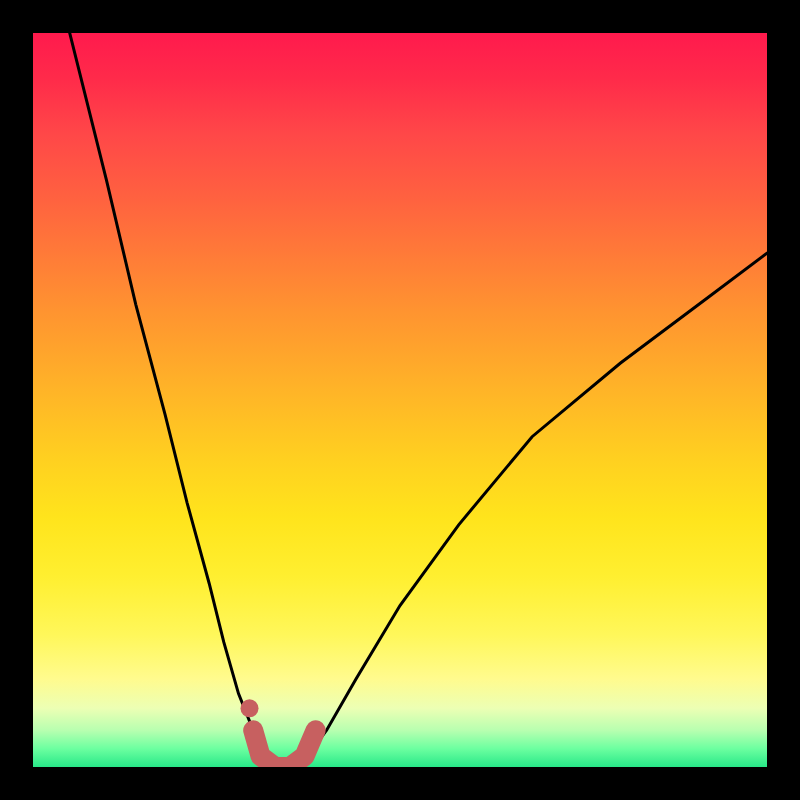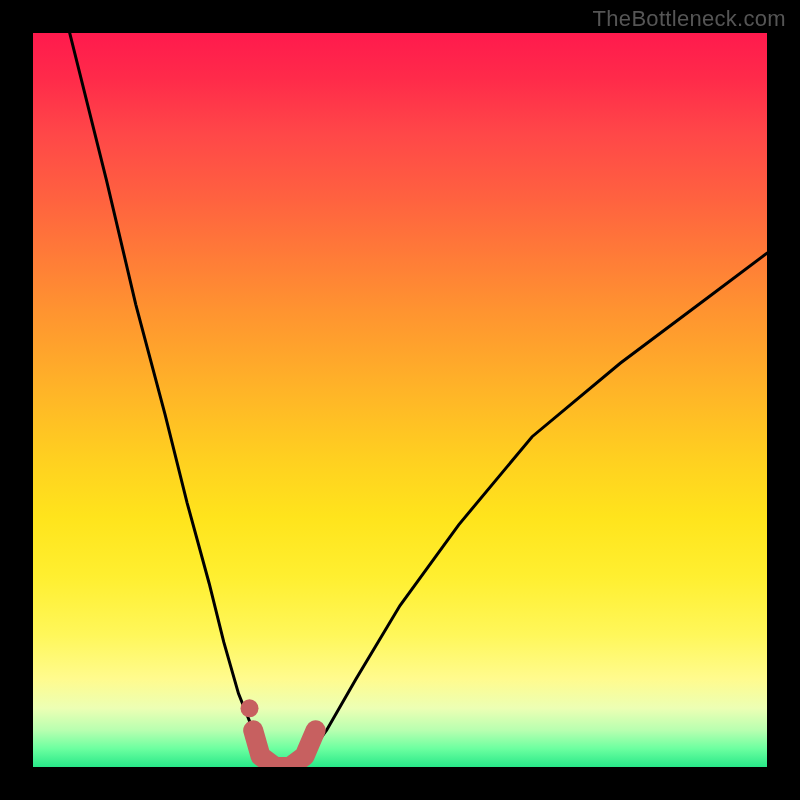--- a/index.html
+++ b/index.html
@@ -77,21 +77,20 @@
   }
   .dot {
     fill: #c76060;
   }
 </style>
 </head>
 <body>
 
 <div class="canvas">
 
-  <div class="watermark">TheBottleneck.com</div>
 
   <div class="plot-area">
     <div class="gradient-bg"></div>
 
     <svg class="curves" viewBox="0 0 734 734" preserveAspectRatio="none">
       <path class="curve-main" d="M36.7 0.0 L73.4 146.8 L102.8 271.6 L132.1 381.7 L154.1 469.8 L176.2 550.5 L190.8 609.2 L205.5 660.6 L220.2 697.3 L234.9 726.7 L242.2 734.0 L256.9 734.0 L271.6 726.7 L293.6 697.3 L323.0 645.9 L367.0 572.5 L425.7 491.8 L499.1 403.7 L587.2 330.3 L675.3 264.2 L734.0 220.2"></path>
       <path class="curve-thick" d="M220.2 697.3 L227.5 723.0 L242.2 734.0 L256.9 734.0 L271.6 723.0 L282.6 697.3"></path>
       <circle class="dot" r="9" cx="216.5" cy="675.3"></circle>
     </svg>
   </div>

